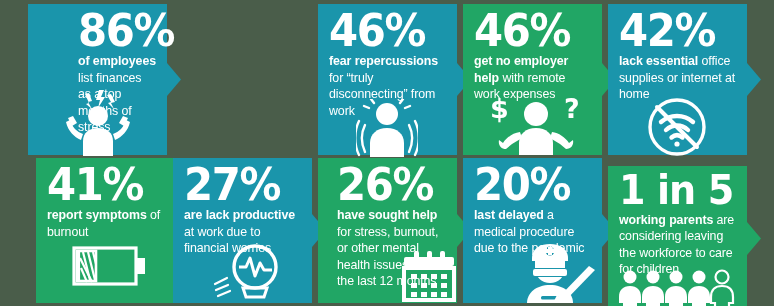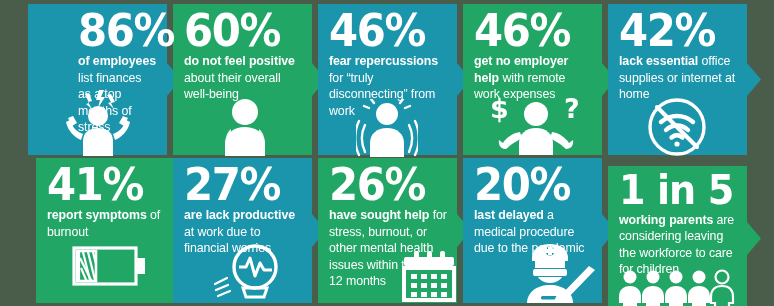--- a/index.html
+++ b/index.html
@@ -97,40 +97,20 @@
           <path d="M2 28 l5 -2 4 7 -5 3z"></path>
           <path d="M62 28 l-5 -2 -4 7 5 3z"></path>
         </svg>
       </div>
       <div class="cell-inner">
         <div class="stat">86%</div>
         <p class="desc"><b>of employees</b><span> list finances as a top months of stress</span></p>
       </div>
     </div>
 
-    <div class="cell" style="left:145px;top:0px;width:139px;height:151px;">
-      <div class="cell-bg" style="background:#21a665;"></div>
-      <div class="chev">
-        <svg width="14" height="151" viewBox="0 0 14 151">
-            <path d="M0 59 L14 75.5 L0 92 Z" fill="#21a665"></path>
-          </svg>
-      </div>
-      <div class="icon" style="left:47px;top:92px;">
-        <svg width="50" height="60" viewBox="0 0 50 60" fill="#ffffff">
-          <circle cx="25" cy="16" r="13"></circle>
-          <path d="M25 31 c-12 0 -20 7 -20 18 l0 11 40 0 0 -11 c0 -11 -8 -18 -20 -18z"></path>
-          <path d="M11 33 c-4 3 -6 9 -6 16 l0 11 6 0z" opacity="0.85"></path>
-          <path d="M39 33 c4 3 6 9 6 16 l0 11 -6 0z" opacity="0.85"></path>
-        </svg>
-      </div>
-      <div class="cell-inner">
-        <div class="stat">60%</div>
-        <p class="desc"><b>do not feel positive</b><span> about their overall well-being</span></p>
-      </div>
-    </div>
 
     <div class="cell" style="left:290px;top:0px;width:139px;height:151px;">
       <div class="cell-bg" style="background:#1a95ab;"></div>
       <div class="chev">
         <svg width="14" height="151" viewBox="0 0 14 151">
             <path d="M0 59 L14 75.5 L0 92 Z" fill="#1a95ab"></path>
           </svg>
       </div>
       <div class="icon" style="left:38px;top:95px;">
         <svg width="62" height="58" viewBox="0 0 62 58" fill="none">
@@ -246,21 +226,21 @@
           <path d="M30 48 l24 0 -3 9 -18 0z" stroke-width="3"></path>
           <path d="M26 27 l7 0 4 -9 5 18 5 -13 4 7 8 0" stroke-width="3" stroke-linejoin="round"></path>
         </svg>
       </div>
       <div class="cell-inner">
         <div class="stat">27%</div>
         <p class="desc"><b>are lack productive</b><span> at work due to financial worries</span></p>
       </div>
     </div>
 
-    <div class="cell" style="left:290px;top:154px;width:139px;height:145px;">
+    <div class="cell" style="left:290px;top:154px;width:139px;height:145px;padding-left:8px;">
       <div class="cell-bg" style="background:#21a665;"></div>
       <div class="chev">
         <svg width="14" height="145" viewBox="0 0 14 145">
             <path d="M0 56 L14 72.5 L0 89 Z" fill="#21a665"></path>
           </svg>
       </div>
       <div class="icon" style="left:84px;top:92px;">
         <svg width="54" height="52" viewBox="0 0 54 52" fill="#ffffff">
           <rect x="12" y="1" width="5" height="11" rx="2"></rect>
           <rect x="25" y="1" width="5" height="11" rx="2"></rect>

